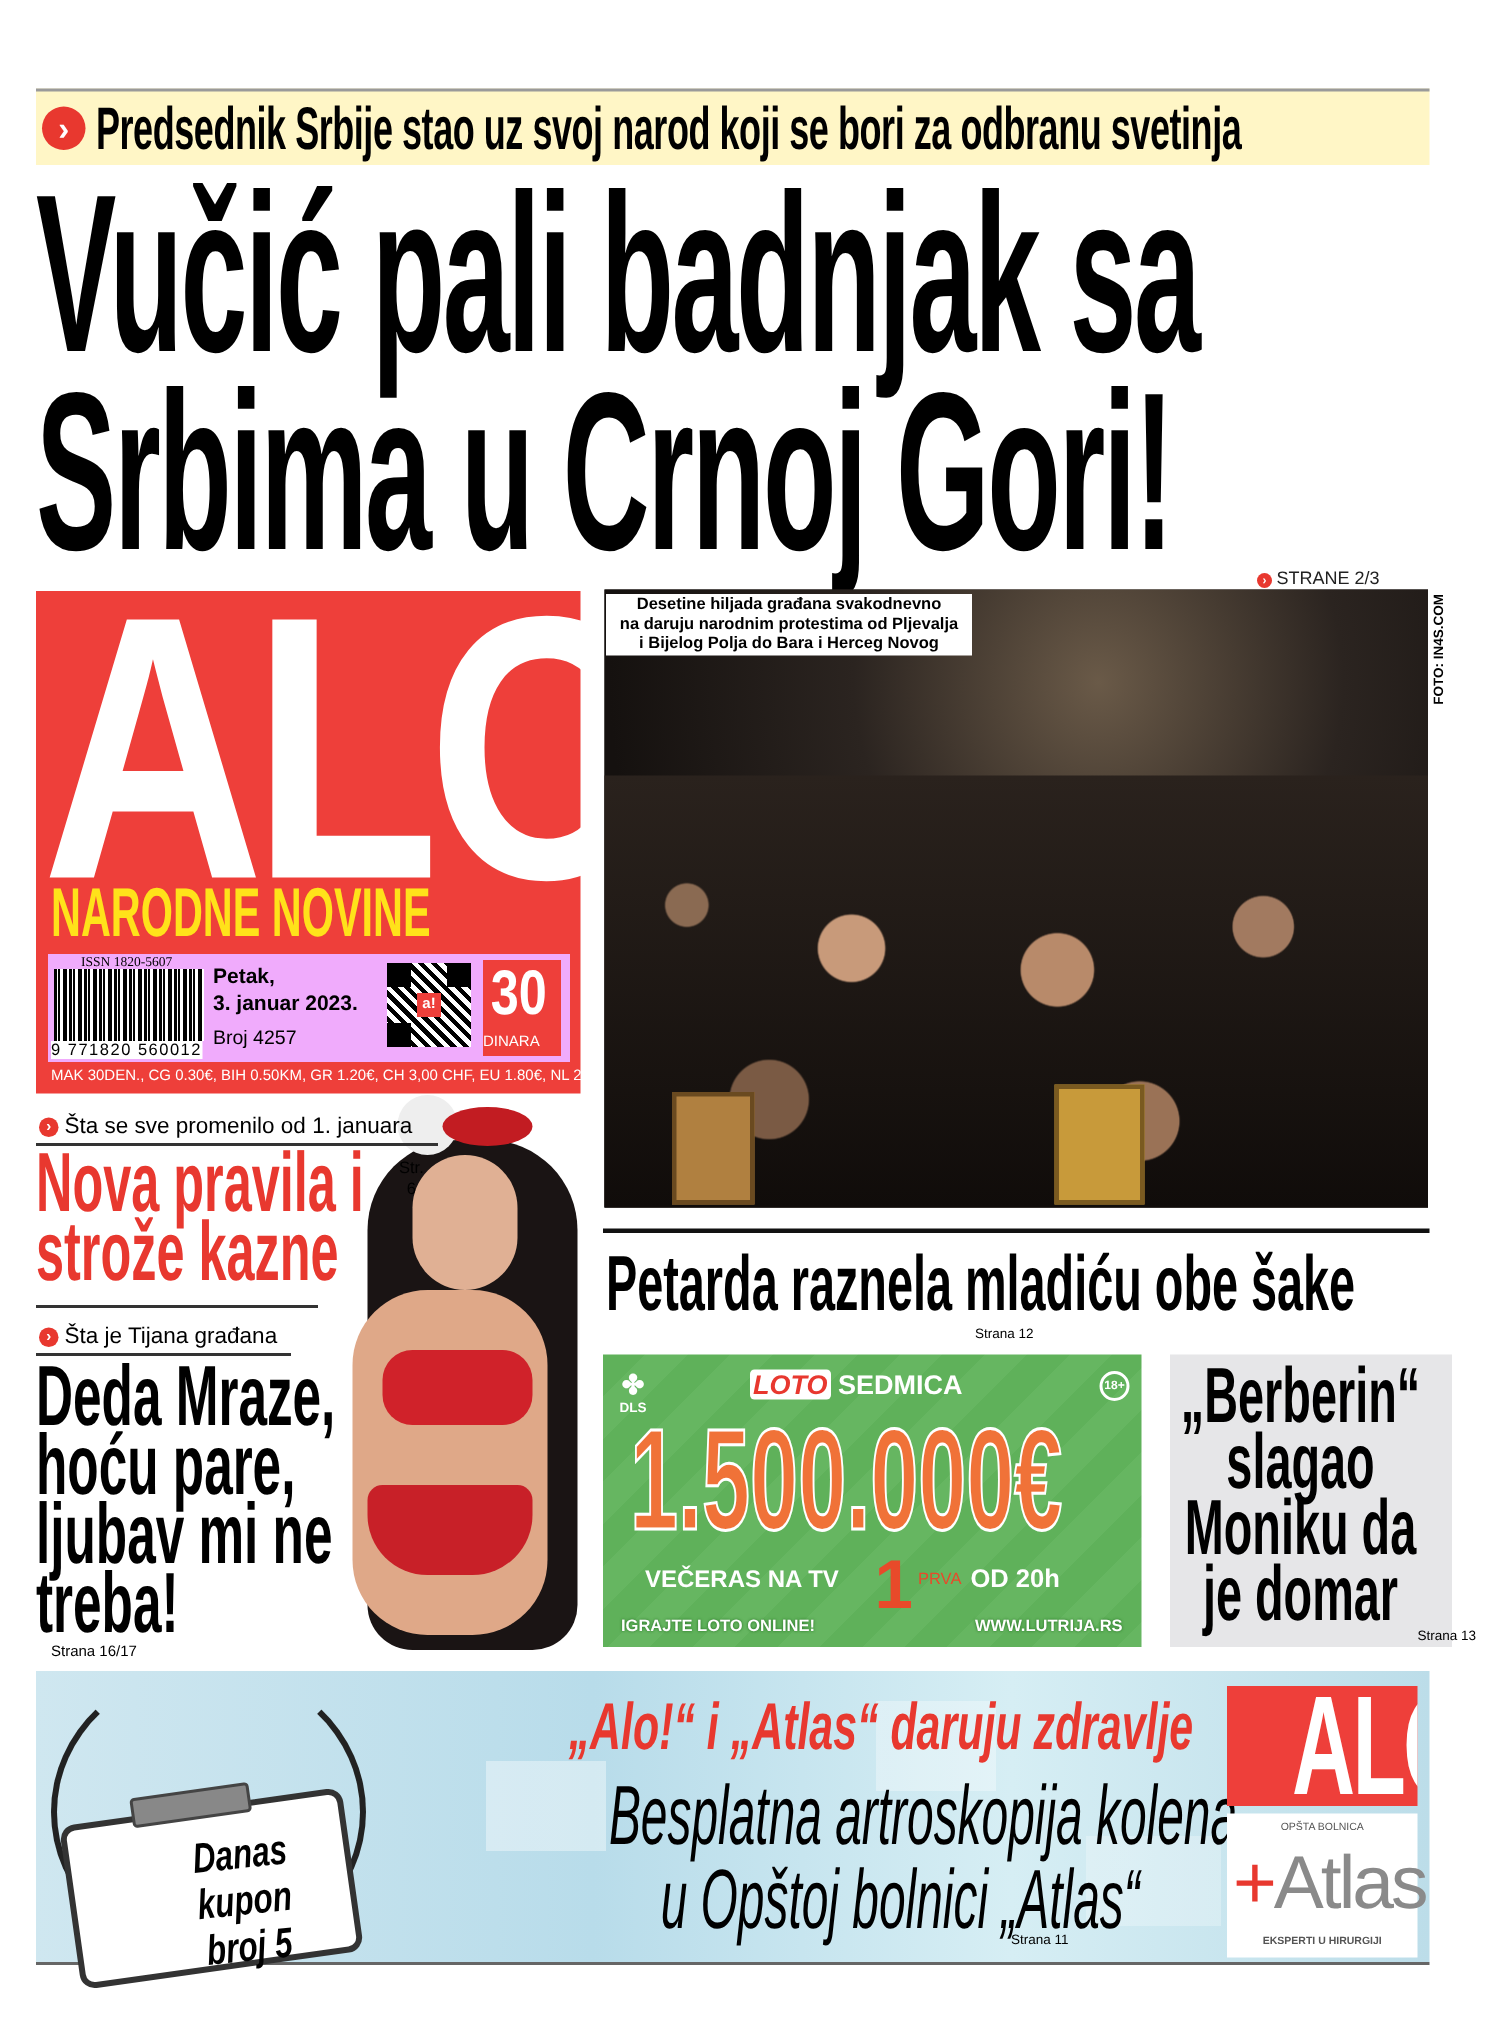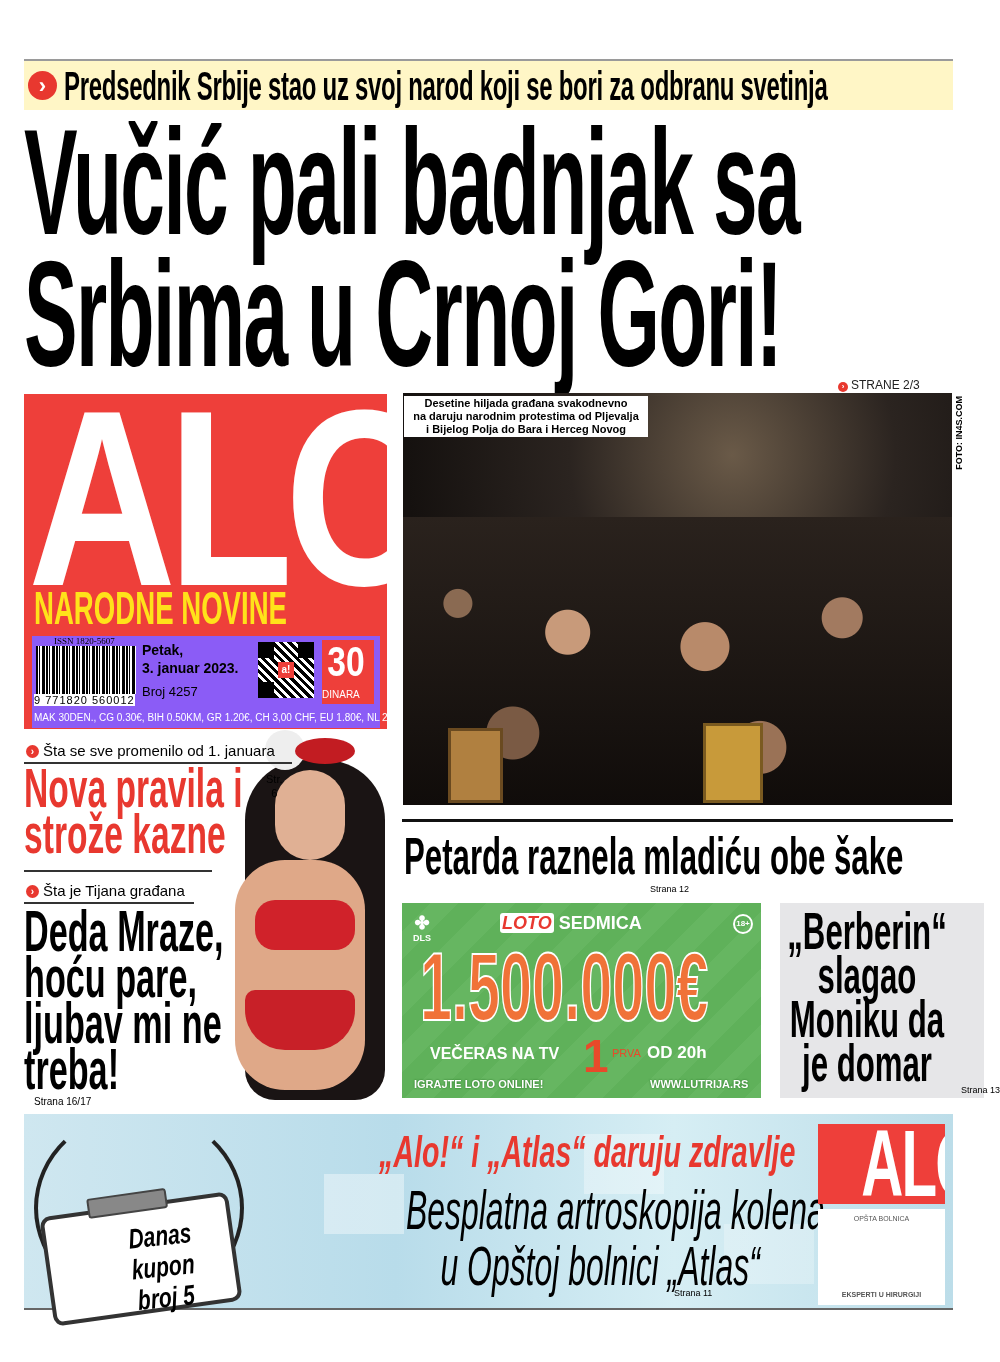--- a/index.html
+++ b/index.html
@@ -12,21 +12,21 @@
   #kicker .arrow{position:absolute;left:4px;top:10px;width:29px;height:29px;font-size:22px;line-height:29px}
   #kicker .txt{position:absolute;left:40px;top:2px;font-size:40px;line-height:46px;transform:scaleX(0.6);letter-spacing:-0.5px}
   #headline{left:24px;top:112px;width:940px}
   #headline .l{position:absolute;left:0;font-size:150px;line-height:140px;transform:scaleX(0.535);letter-spacing:-3px}
   #strane{left:838px;top:378px;font-size:12px;color:#222}
   #strane .arrow{width:10px;height:10px;font-size:8px;line-height:10px;margin-right:3px}
   
   #logo{left:24px;top:394px;width:363px;height:335px;background:#ee3f3a}
   #logo .alo{position:absolute;left:4px;top:10px;color:#fff;font-size:250px;line-height:190px;transform:scaleX(0.82);letter-spacing:-10px;font-weight:900}
   #logo .narodne{position:absolute;left:10px;top:192px;color:#ffe21a;font-size:46px;line-height:44px;transform:scaleX(0.6)}
-  #logo .infobar{position:absolute;left:8px;top:242px;width:348px;height:92px;background:#8b5cf6}
+  #logo .infobar{position:absolute;left:8px;top:242px;width:348px;height:72px;background:#f0abfc}
   #barcode{position:absolute;left:4px;top:10px;width:100px;height:48px;background:repeating-linear-gradient(90deg,#000 0 2px,#fff 2px 3px,#000 3px 4px,#fff 4px 6px,#000 6px 9px,#fff 9px 10px)}
   .issn{position:absolute;left:22px;top:0;font-size:9px;font-family:"Liberation Serif",serif}
   .bcnum{position:absolute;left:2px;top:58px;font-size:11px;font-family:"Liberation Sans",sans-serif;letter-spacing:1px;background:#fff}
   .date1{position:absolute;left:110px;top:6px;font-size:14px;font-weight:bold}
   .date2{position:absolute;left:110px;top:24px;font-size:14px;font-weight:bold}
   .broj{position:absolute;left:110px;top:48px;font-size:13px}
   #qr{position:absolute;left:226px;top:6px;width:56px;height:56px;background:
      linear-gradient(#000,#000) 0 0/16px 16px no-repeat,
      linear-gradient(#000,#000) 40px 0/16px 16px no-repeat,
      linear-gradient(#000,#000) 0 40px/16px 16px no-repeat,
@@ -84,21 +84,21 @@
   #loto .dls{position:absolute;left:10px;top:10px;color:#fff;font-size:9px;font-weight:bold;width:20px;text-align:center}
   #loto .dls .clover{display:block;font-size:18px;line-height:20px}
   #loto .amount{position:absolute;left:18px;top:40px;color:#f07238;font-size:96px;line-height:88px;transform:scaleX(0.6);-webkit-text-stroke:2px #fff;font-weight:900}
   #loto .tv{position:absolute;left:28px;top:142px;color:#fff;font-size:16px;font-weight:900;white-space:nowrap}
   #loto .one{position:absolute;left:181px;top:130px;color:#e84a2a;font-size:46px;font-weight:900;line-height:46px}
   #loto .prva{position:absolute;left:210px;top:144px;color:#e84a2a;font-size:11px}
   #loto .od{position:absolute;left:245px;top:140px;color:#fff;font-size:17px;font-weight:900;white-space:nowrap}
   #loto .online{position:absolute;left:12px;top:175px;color:#fff;font-size:11px;font-weight:900;text-shadow:0 0 2px #1f6b1c}
   #loto .url{position:absolute;left:248px;top:175px;color:#fff;font-size:11px;font-weight:900;text-shadow:0 0 2px #1f6b1c}
   
-  #berberin{left:780px;top:903px;width:204px;height:195px;background:#e6e6e8}
+  #berberin{left:780px;top:903px;width:188px;height:195px;background:#e6e6e8}
   #berberin .t{position:absolute;left:6px;top:6px;width:270px;text-align:center;font-size:52px;line-height:44px;transform:scaleX(0.6);transform-origin:left top}
   #berberin .s{position:absolute;left:16px;top:182px;width:100%;text-align:right;font-size:9px}
   
   #banner{left:24px;top:1114px;width:929px;height:196px;background:linear-gradient(90deg,#cfe7f0 0%,#b8dcea 40%,#d6eef4 70%,#bcdde9 100%);border-bottom:2px solid #666}
   #banner .grid{position:absolute;inset:0;background:
      linear-gradient(#ffffff66,#ffffff66) 300px 60px/80px 60px no-repeat,
      linear-gradient(#ffffff55,#ffffff55) 560px 20px/80px 60px no-repeat,
      linear-gradient(#ffffff44,#ffffff44) 700px 110px/90px 60px no-repeat}
   #clip{position:absolute;left:22px;top:90px;width:190px;height:110px;background:#fff;border:4px solid #333;border-radius:10px;transform:rotate(-8deg)}
   #clip .clamp{position:absolute;left:45px;top:-16px;width:80px;height:20px;background:#888;border:2px solid #444;border-radius:3px}
@@ -240,15 +240,16 @@
   </div>
   <div id="atlasTitle">„Alo!“ i „Atlas“ daruju zdravlje</div>
   <div id="besplatna">Besplatna artroskopija kolena</div>
   <div id="opstoj">u Opštoj bolnici „Atlas“</div>
   <div id="str11">Strana 11</div>
   <div id="aloSmall">
       <span>ALO!</span>
     </div>
   <div id="atlasBox">
     <div class="op">OPŠTA BOLNICA</div>
+    <div class="logo"><span class="plus">+</span><span>Atlas</span></div>
     <div class="ek">EKSPERTI U HIRURGIJI</div>
   </div>
 </div>
 
 </body></html>

